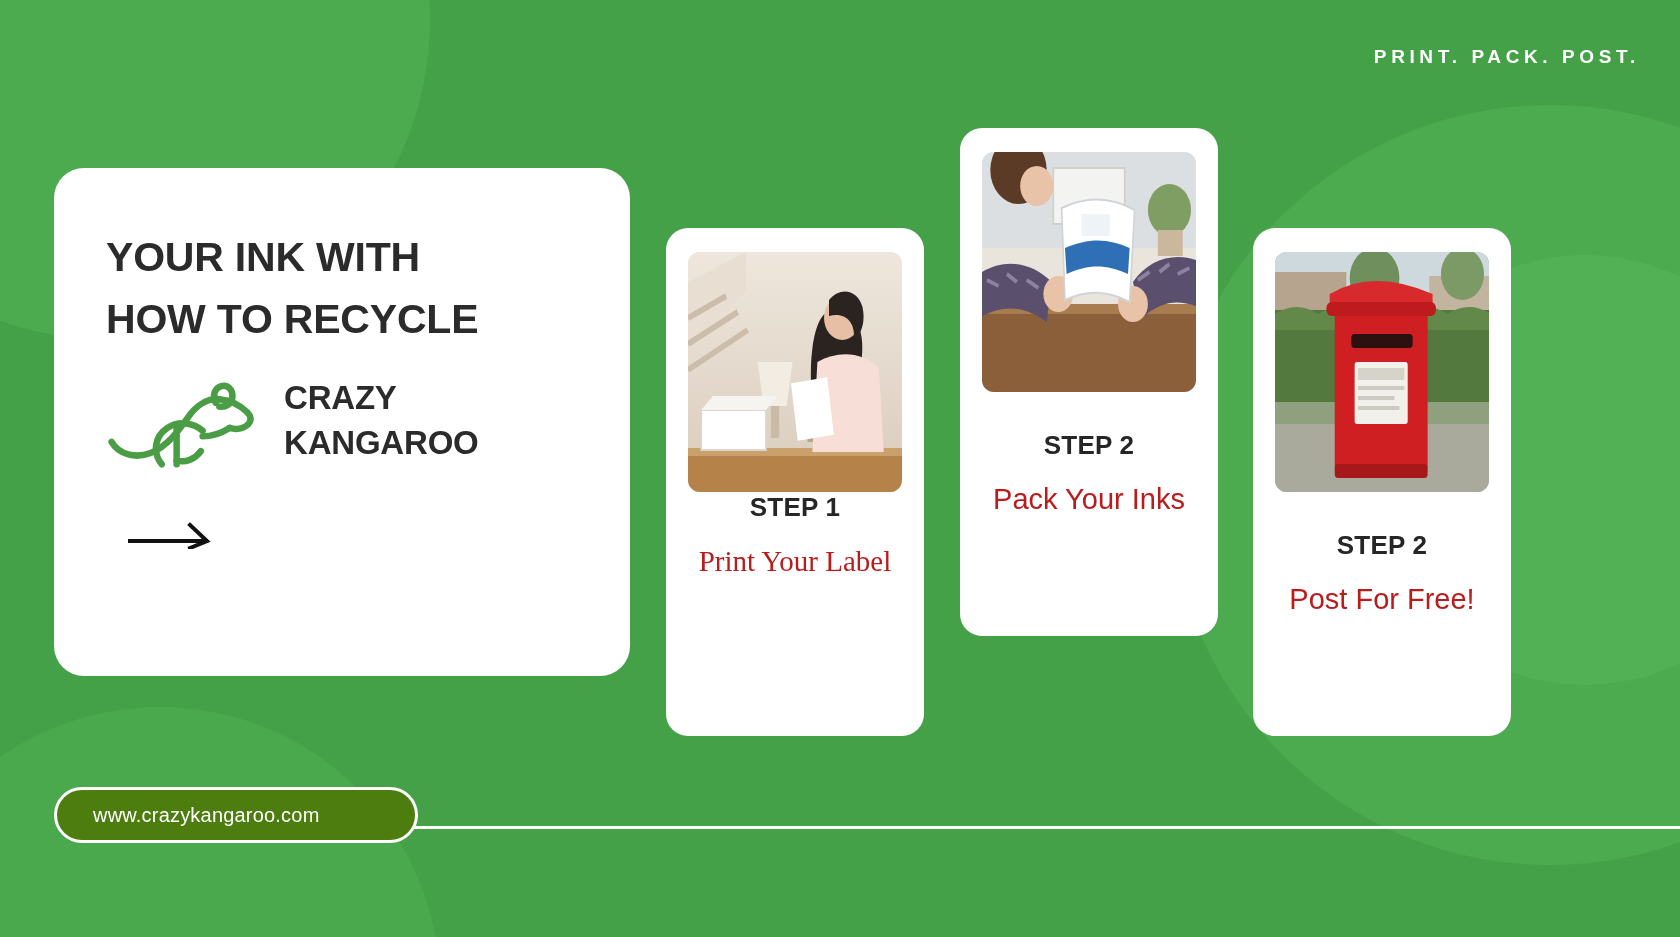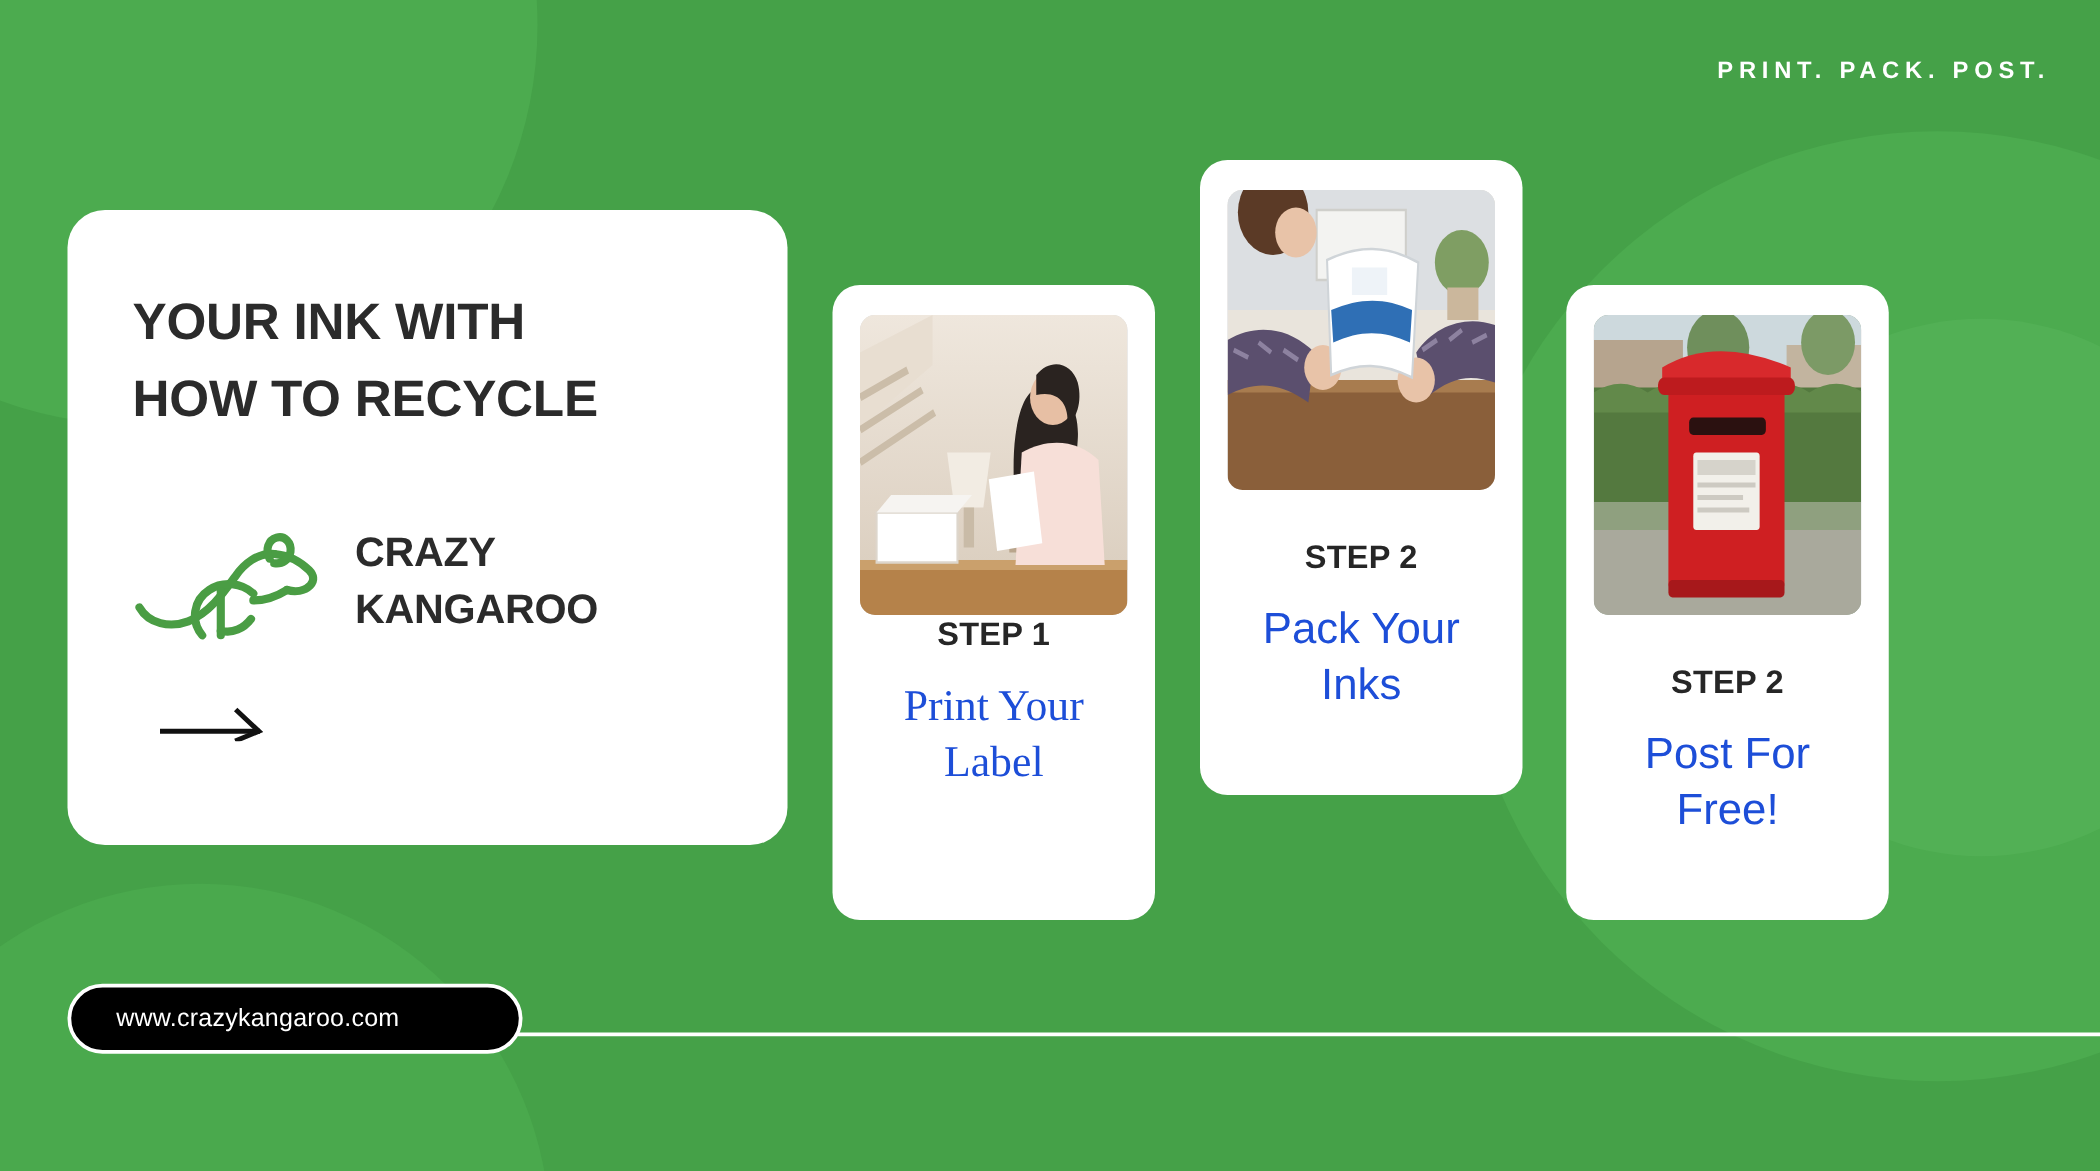--- a/index.html
+++ b/index.html
@@ -42,21 +42,21 @@
     width:576px; height:508px;
     background:#ffffff; border-radius:30px;
     padding:58px 50px 0 52px;
   }
   .hero-title {
     font-size:41px; font-weight:bold; color:#2b2b2b;
     line-height:1.52; letter-spacing:-0.2px;
   }
   .brand-row {
     display:flex; align-items:center; gap:20px;
-    margin-top:68px;
+    margin-top:24px;
   }
   .brand-logo { width:158px; height:92px; flex:0 0 auto; }
   .brand-name {
     font-size:33px; font-weight:bold; color:#2b2b2b;
     line-height:1.35; letter-spacing:-0.2px;
   }
   .hero-arrow { margin-top:54px; margin-left:22px; }
 
   
   .step-card {
@@ -68,21 +68,21 @@
   .step-photo {
     width:100%; border-radius:12px; overflow:hidden;
     position:relative; background:#d8d8d8;
   }
   .step-photo svg { display:block; width:100%; height:100%; }
   .step-label {
     font-size:26px; font-weight:bold; color:#262626;
     letter-spacing:0.2px;
   }
   .step-desc {
-    font-size:35px; color:#1d4ed8; line-height:1.28;
+    font-size:29px; color:#b91c1c; line-height:1.28;
     font-weight:400;
   }
 
   #card-step-1 { left:666px; top:228px; width:258px; height:508px; }
   #card-step-1 .step-photo { height:240px; }
   #card-step-1 .step-label { }
   #card-step-1 .step-desc  { margin-top:20px;font-family:Liberation Serif, serif; }
 
   #card-step-2 { left:960px; top:128px; width:258px; height:508px; }
   #card-step-2 .step-photo { height:240px; }
@@ -97,21 +97,21 @@
   
   .footer-rule {
     position:absolute; left:230px; right:0; bottom:108px;
     height:3px; background:#ffffff;
   }
   .url-pill {
     position:absolute; left:54px; bottom:786px;
     bottom:auto; top:787px;
     width:364px; height:56px;
     border:3px solid #ffffff; border-radius:28px;
-    background:#000000;
+    background:#4d7c0f;
     display:flex; align-items:center; padding-left:36px;
   }
   .url-text {
     color:#ffffff; font-size:20px; letter-spacing:0.2px;
   }
 </style>
 </head>
 <body>
 
 <div class="bg-deco deco-tl"></div>

